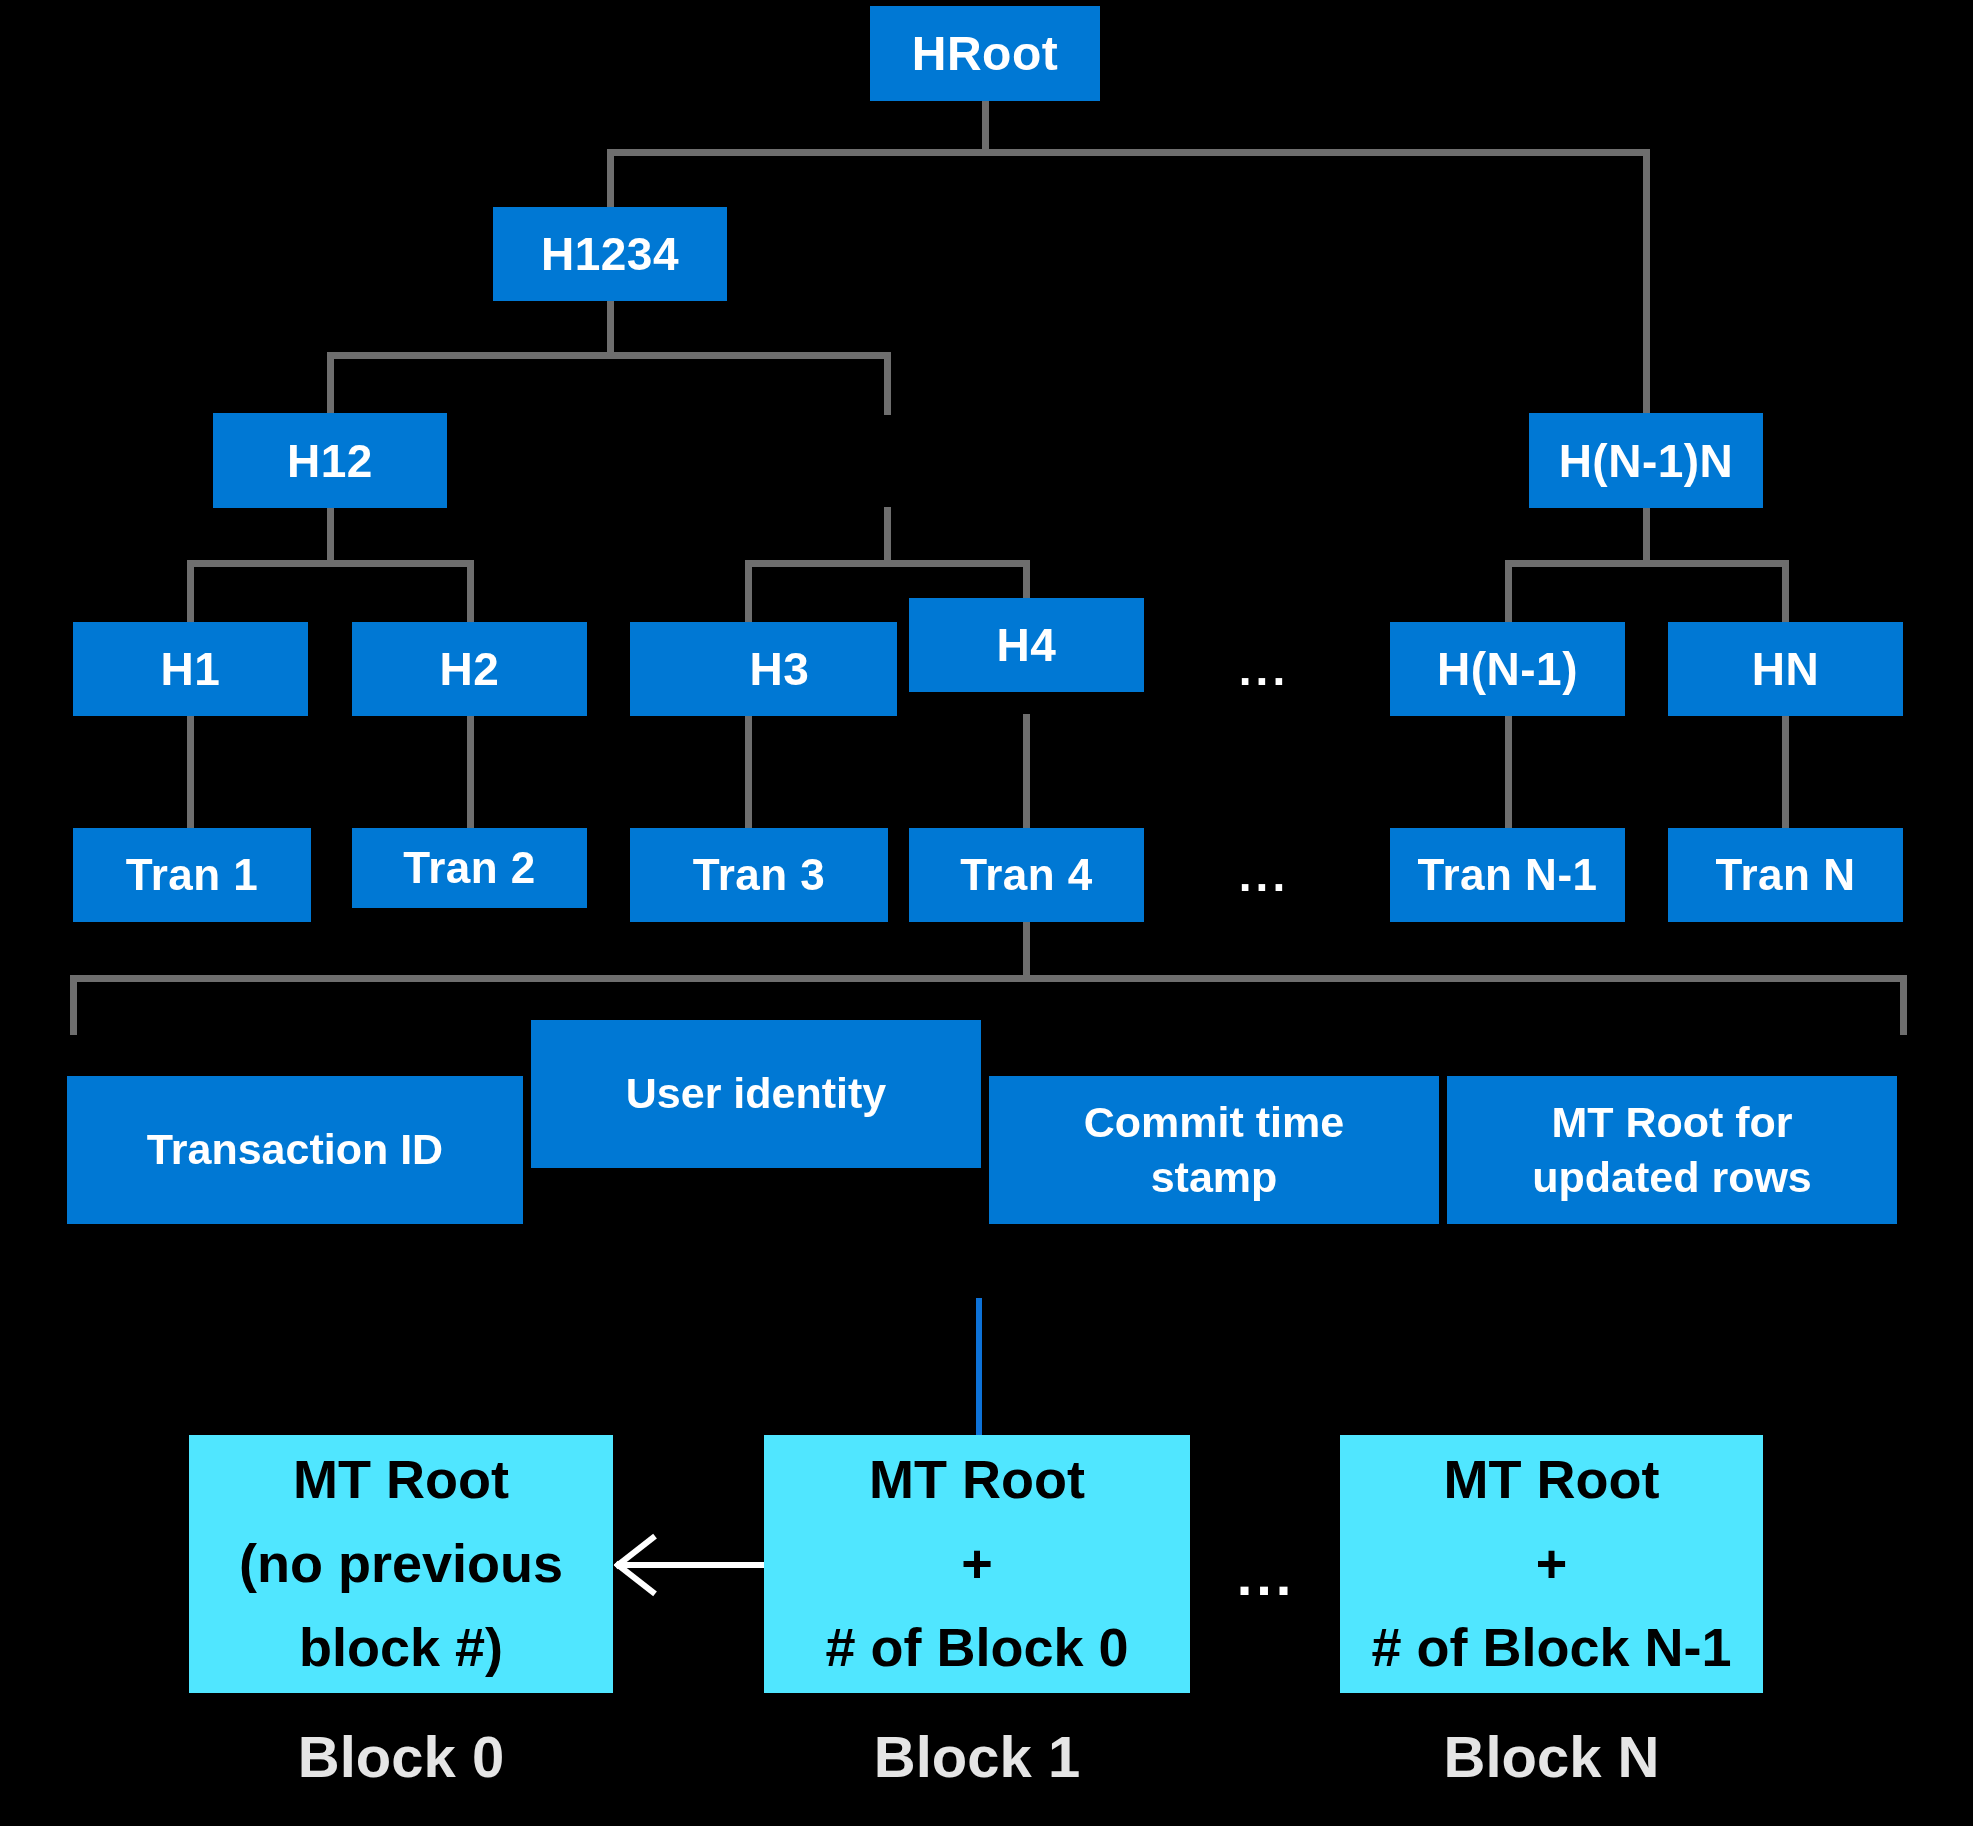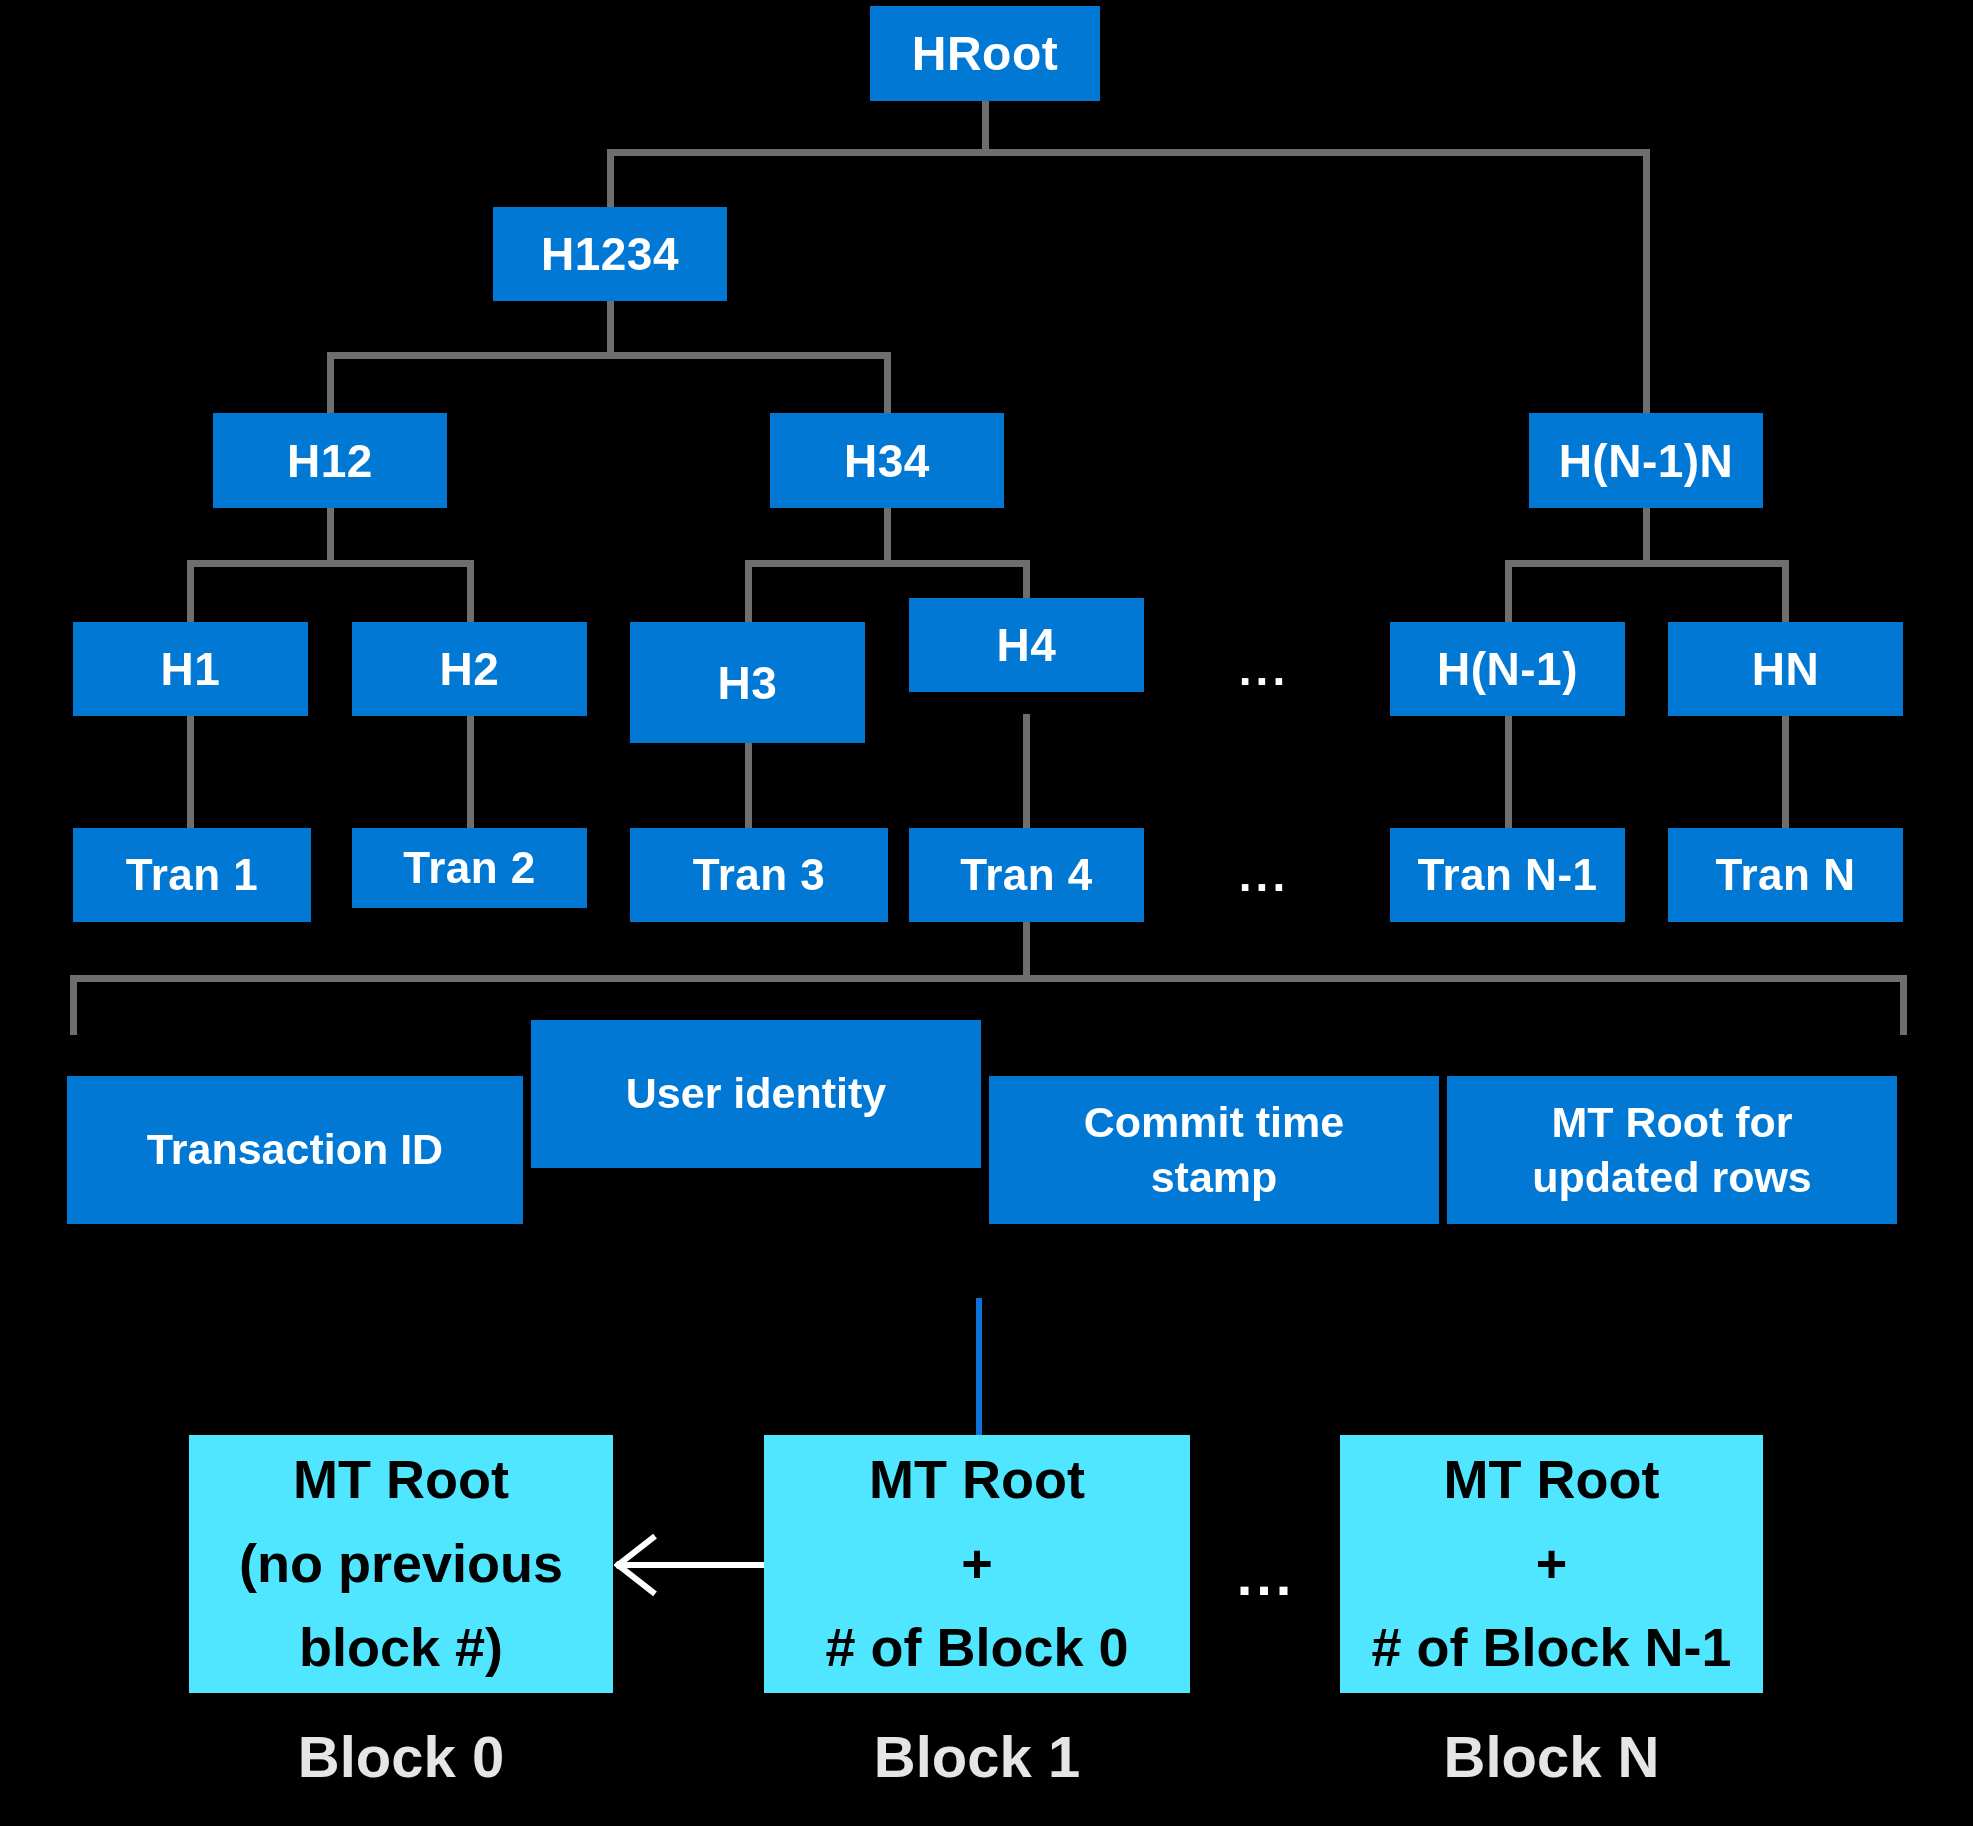--- a/index.html
+++ b/index.html
@@ -68,26 +68,25 @@
   <div class="gline" style="left:1782px;top:714px;width:7px;height:116px;"></div>
   <div class="gline" style="left:1023px;top:920px;width:7px;height:58px;"></div>
   <div class="gline" style="left:70px;top:975px;width:1837px;height:7px;"></div>
   <div class="gline" style="left:70px;top:975px;width:7px;height:60px;"></div>
   <div class="gline" style="left:1900px;top:975px;width:7px;height:60px;"></div>
 
   <div class="node" style="left:870px;top:6px;width:230px;height:95px;font-size:48px;">HRoot</div>
   <div class="node" style="left:493px;top:207px;width:234px;height:94px;">H1234</div>
 
   <div class="node" style="left:213px;top:413px;width:234px;height:95px;">H12</div>
-  <div class="node" style="left:770px;top:413px;width:234px;height:95px;">H34</div>
   <div class="node" style="left:1529px;top:413px;width:234px;height:95px;">H(N-1)N</div>
 
   <div class="node" style="left:73px;top:622px;width:235px;height:94px;">H1</div>
   <div class="node" style="left:352px;top:622px;width:235px;height:94px;">H2</div>
-  <div class="node" style="left:630px;top:622px;width:235px;height:121px;">H3</div>
+  <div class="node" style="left:630px;top:622px;width:235px;height:94px;padding-left:32px;">H3</div>
   <div class="node" style="left:909px;top:598px;width:235px;height:94px;">H4</div>
   <div class="dots" style="left:1212px;top:622px;width:104px;height:94px;">...</div>
   <div class="node" style="left:1390px;top:622px;width:235px;height:94px;">H(N-1)</div>
   <div class="node" style="left:1668px;top:622px;width:235px;height:94px;">HN</div>
 
   <div class="node" style="left:73px;top:828px;width:238px;height:94px;font-size:44px;">Tran 1</div>
   <div class="node" style="left:352px;top:828px;width:235px;height:80px;font-size:44px;">Tran 2</div>
   <div class="node" style="left:630px;top:828px;width:258px;height:94px;font-size:44px;">Tran 3</div>
   <div class="node" style="left:909px;top:828px;width:235px;height:94px;font-size:44px;">Tran 4</div>
   <div class="dots" style="left:1212px;top:828px;width:104px;height:94px;">...</div>

